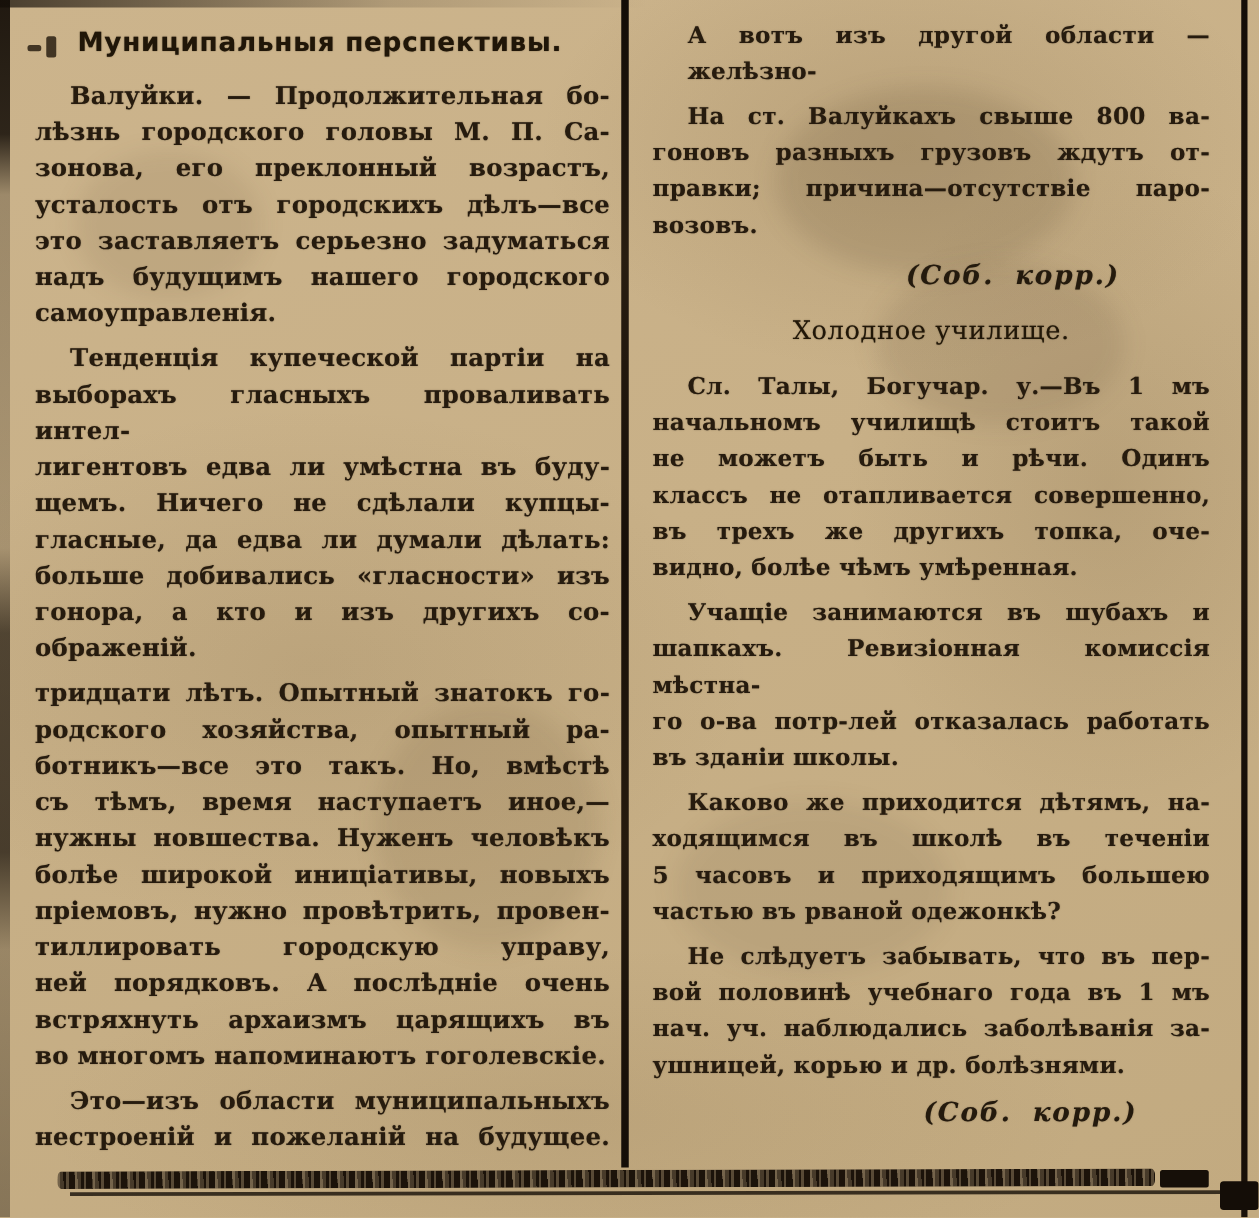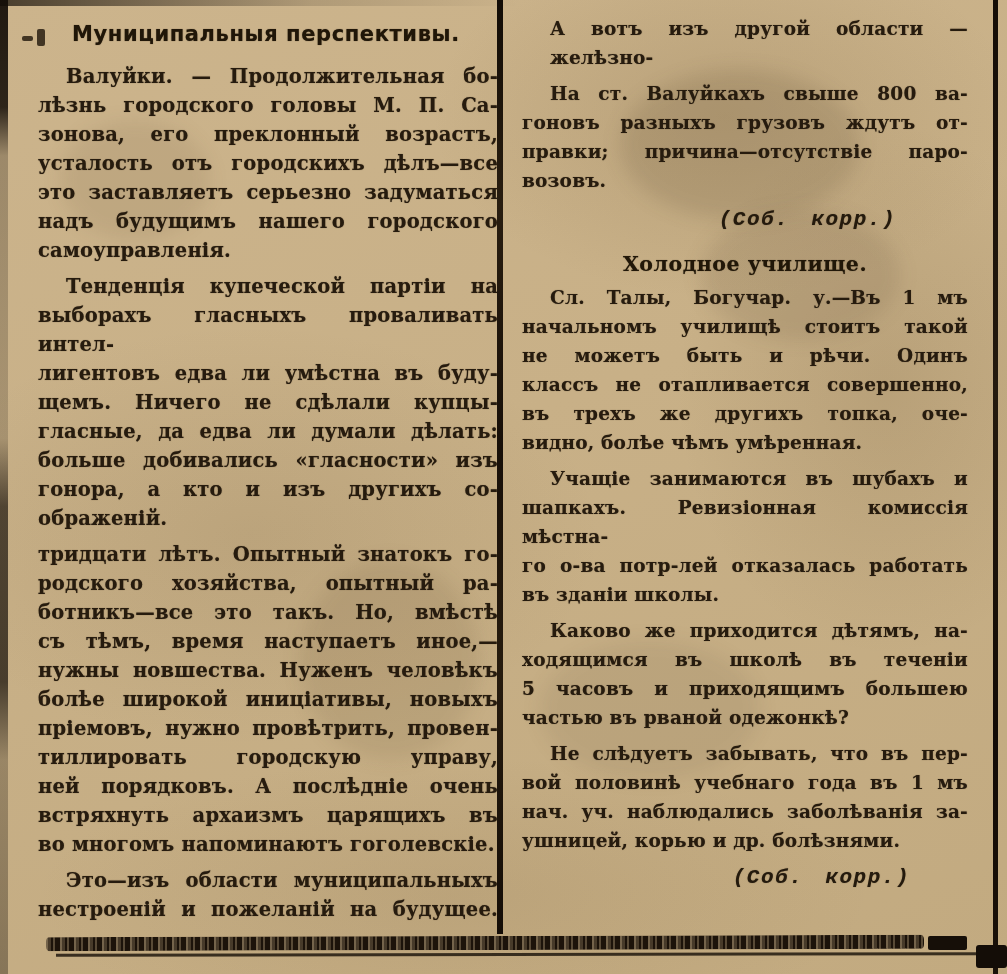--- a/index.html
+++ b/index.html
@@ -50,21 +50,21 @@
     position:absolute;left:497px;top:0;width:6px;height:934px;
     background:linear-gradient(to bottom,#120c06,#281d10 22%,#170f08 48%,#261b0e 72%,#140d07 100%);
   }
   .right-rule{
     position:absolute;left:993px;top:0;width:5px;height:974px;
     background:linear-gradient(to bottom,#140d07,#241a0e 40%,#120b06 75%,#1a1109 100%);
   }
 
   
   .col{position:absolute;top:0;}
-  .col-left{left:38px;width:460px;padding-top:20px;}
+  .col-left{left:28px;width:460px;padding-top:20px;}
   .col-right{left:522px;width:446px;padding-top:14px;}
 
   .section-header{
     font-family:"DejaVu Sans","Liberation Sans",sans-serif;
     font-weight:800;font-size:21px;line-height:28px;
     letter-spacing:.6px;padding-left:34px;margin-bottom:14px;
     color:#201608;text-shadow:0 0 1px rgba(32,22,8,.65);
   }
   .header-mark{position:absolute;background:#2a2012;opacity:.85;border-radius:2px;filter:blur(.6px);}
   .hm1{left:22px;top:36px;width:11px;height:5px;}
@@ -78,28 +78,28 @@
     color:var(--ink);text-shadow:0 0 1px rgba(38,27,14,.55);
   }
   .col-right .line{font-size:18.5px;}
   .line.first{padding-left:28px;}
   .line.last{text-align-last:left;}
   .para.spread .line.last{text-align-last:justify;}
 
   .signature{
     font-style:italic;font-weight:700;font-size:21px;line-height:30px;
     text-align:right;letter-spacing:1.5px;word-spacing:8px;
-    color:#241a0d;text-shadow:0 0 1px rgba(36,26,13,.5);font-family:Liberation Mono, monospace;
+    color:#241a0d;text-shadow:0 0 1px rgba(36,26,13,.5);
   }
   .signature.top{padding-right:72px;margin:10px 0 6px 0;}
   .signature.bottom{padding-right:58px;margin:8px 0 0 0;}
 
   .sub-heading{
-    font-weight:700;font-size:20.5px;line-height:30px;text-align:center;
-    margin:14px 0 4px 0;color:#211708;letter-spacing:.5px;
+    font-weight:400;font-size:20.5px;line-height:30px;text-align:center;
+    margin:14px 0 16px 0;color:#211708;letter-spacing:.5px;
     text-shadow:0 0 1px rgba(33,23,8,.6);
   }
 
   
   .bottom-bar{
     position:absolute;left:46px;top:936px;width:878px;height:14px;
     background:
       repeating-linear-gradient(90deg, rgba(201,177,137,.35) 0 2px, transparent 2px 7px),
       repeating-linear-gradient(88deg, rgba(201,177,137,.25) 0 5px, transparent 5px 14px),
       #1c130a;

